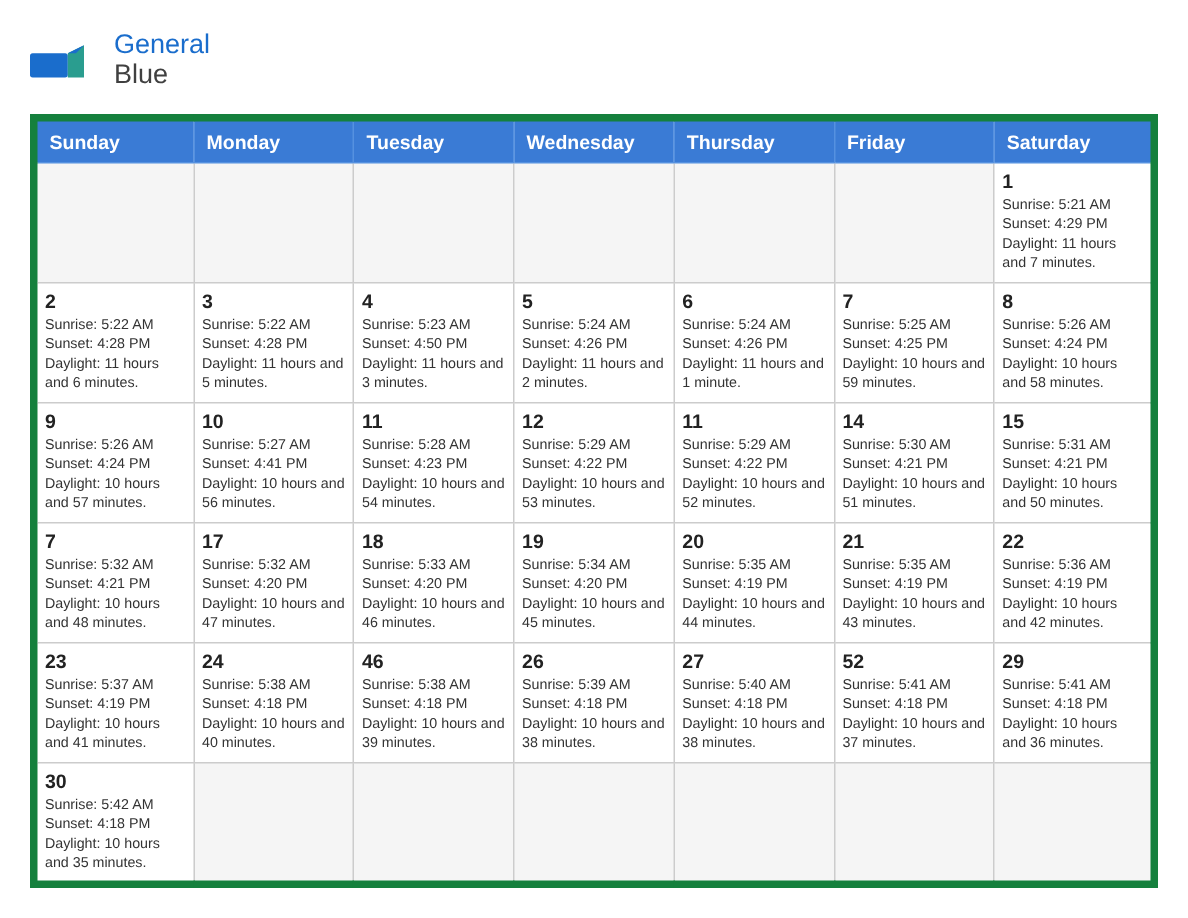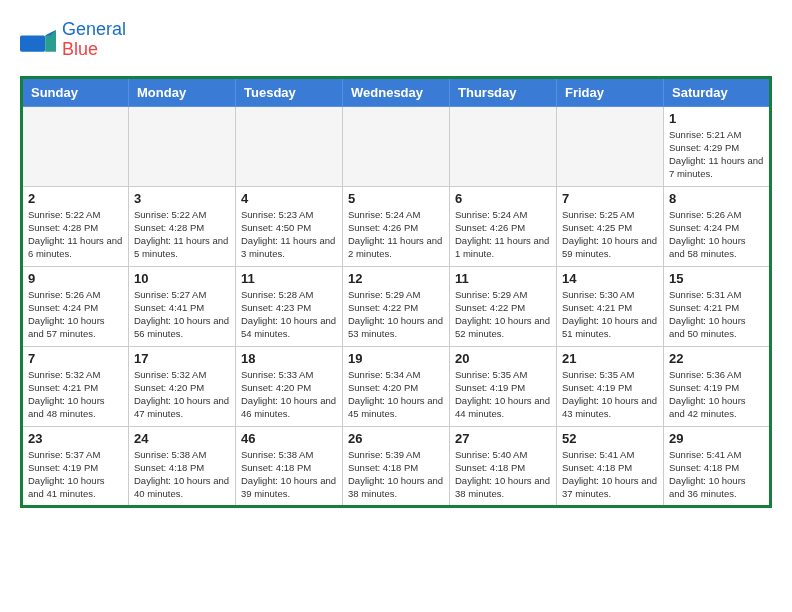--- a/index.html
+++ b/index.html
@@ -12,21 +12,21 @@
     }
     .header {
       display: flex;
       justify-content: space-between;
       align-items: flex-start;
       margin-bottom: 16px;
     }
     .logo {
       display: flex;
       align-items: center;
-      gap: 6px;
+      gap: 20px;
     }
     .logo-text {
       font-size: 18px;
       color: #333;
       line-height: 1.1;
     }
     .logo-text span {
       color: #1a6dcc;
     }
     .logo-icon {
@@ -41,21 +41,21 @@
       font-weight: bold;
       color: #222;
     }
     .location-title {
       font-size: 15px;
       color: #444;
     }
     .calendar {
       width: 100%;
       border-collapse: collapse;
-      border: 3px solid #15803d;
+      border: 5px solid #15803d;
     }
     .calendar th {
       background: #3a7bd5;
       color: #fff;
       font-size: 13px;
       font-weight: bold;
       padding: 6px 8px;
       text-align: left;
       border: 1px solid #5591e0;
     }
@@ -94,21 +94,21 @@
 
 <div class="header">
   <div class="logo">
     <svg class="logo-icon" viewBox="0 0 40 30">
       <rect x="0" y="10" width="28" height="18" fill="#1a6dcc" rx="2"></rect>
       <polygon points="28,10 40,4 40,28 28,28" fill="#2a9d8f"></polygon>
       <polygon points="28,10 40,4 34,10" fill="#1a6dcc"></polygon>
     </svg>
     <div class="logo-text">
       <div><span>General</span></div>
-      <div><span style="color:#ef4444">Blue</span></div>
+      <div><span style="color:#404040">Blue</span></div>
     </div>
   </div>
   <div class="title-block">
     <div class="month-title"></div>
     <div class="location-title"></div>
   </div>
 </div>
 
 <table class="calendar">
   <thead>
@@ -306,14 +306,28 @@
 Sunset: 4:18 PM
 Daylight: 10 hours and 37 minutes.</div>
         </td>
         <td>
           <span class="day-num">29</span>
           <div class="day-info">Sunrise: 5:41 AM
 Sunset: 4:18 PM
 Daylight: 10 hours and 36 minutes.</div>
         </td>
       </tr>
+      <tr class="last-row">
+        <td>
+          <span class="day-num">30</span>
+          <div class="day-info">Sunrise: 5:42 AM
+Sunset: 4:18 PM
+Daylight: 10 hours and 35 minutes.</div>
+        </td>
+        <td class="empty"></td>
+        <td class="empty"></td>
+        <td class="empty"></td>
+        <td class="empty"></td>
+        <td class="empty"></td>
+        <td class="empty"></td>
+      </tr>
     </tbody>
 </table>
 
 </body></html>

